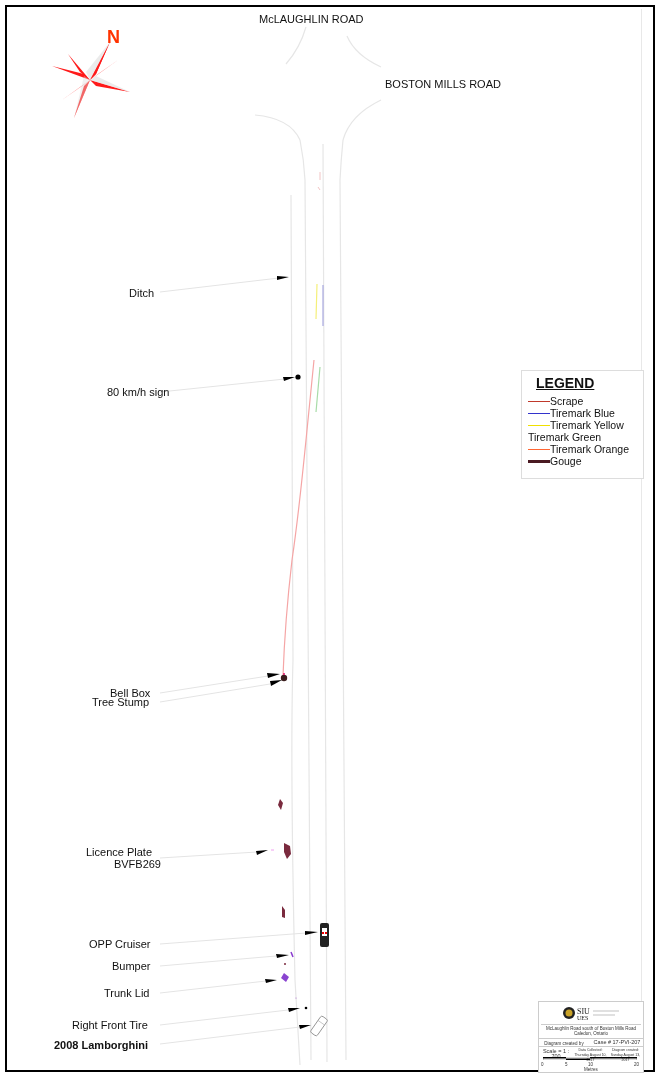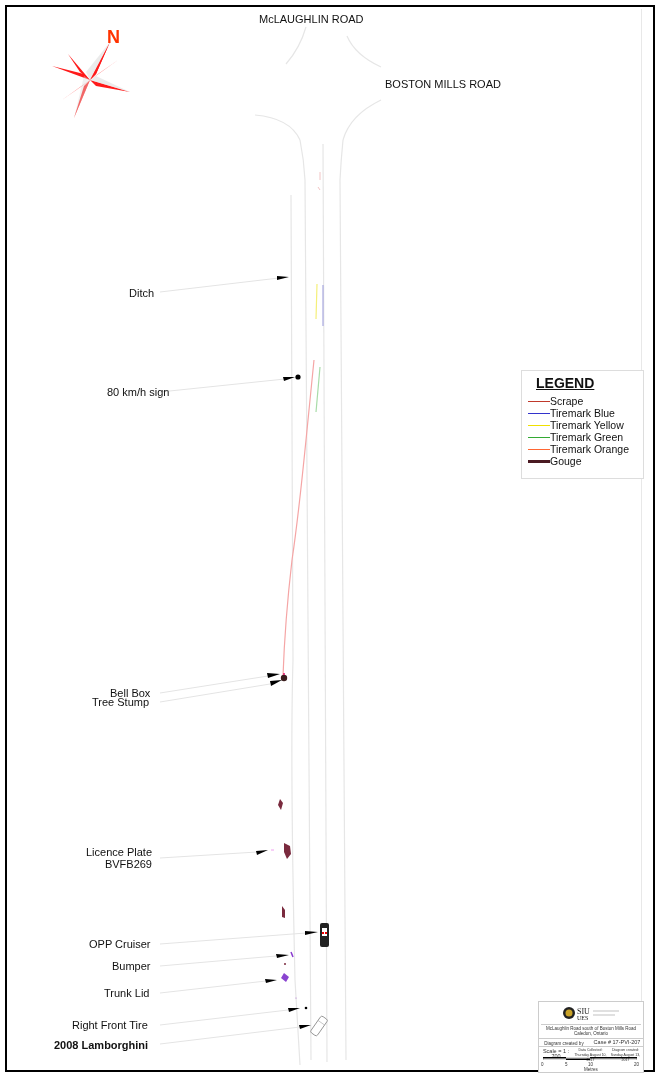--- a/index.html
+++ b/index.html
@@ -119,42 +119,42 @@
 <div class="compass-n">N</div>
 
 <div class="road" style="left:259px;top:13px;">McLAUGHLIN ROAD</div>
 <div class="road" style="left:385px;top:78px;">BOSTON MILLS ROAD</div>
 
 <div class="lbl" style="left:129px;top:287px;">Ditch</div>
 <div class="lbl" style="left:87px;top:386px;margin-left:20px;">80 km/h sign</div>
 <div class="lbl" style="left:110px;top:687px;">Bell Box</div>
 <div class="lbl" style="left:92px;top:696px;">Tree Stump</div>
 <div class="lbl r" style="left:82px;top:846px;width:70px;">Licence Plate</div>
-<div class="lbl r" style="left:82px;top:858px;width:70px;">BVFB269</div>
+<div class="lbl r" style="left:91px;top:858px;width:70px;">BVFB269</div>
 <div class="lbl" style="left:89px;top:938px;">OPP Cruiser</div>
 <div class="lbl" style="left:112px;top:960px;">Bumper</div>
 <div class="lbl" style="left:104px;top:987px;">Trunk Lid</div>
 <div class="lbl" style="left:72px;top:1019px;">Right Front Tire</div>
 <div class="lbl" style="left:54px;top:1039px;font-weight:bold;">2008 Lamborghini</div>
 
 <div class="legend">
   <div class="legend-title">LEGEND</div>
   <div class="legend-item" style="top:24px;">
     <span class="legend-swatch" style="background:#c0392b;"></span>
     <span>Scrape</span>
   </div>
   <div class="legend-item" style="top:36px;">
     <span class="legend-swatch" style="background:#3333cc;"></span>
     <span>Tiremark Blue</span>
   </div>
   <div class="legend-item" style="top:48px;">
     <span class="legend-swatch" style="background:#f0e000;"></span>
     <span>Tiremark Yellow</span>
   </div>
-  <div class="legend-item" style="top:60px;">
+  <div class="legend-item" style="top:60px;flex-direction:column;">
     <span class="legend-swatch" style="background:#33aa33;"></span>
     <span>Tiremark Green</span>
   </div>
   <div class="legend-item" style="top:72px;">
     <span class="legend-swatch" style="background:#ff6633;"></span>
     <span>Tiremark Orange</span>
   </div>
   <div class="legend-item" style="top:84px;">
     <span class="legend-swatch thick" style="background:#4a1a22;"></span>
     <span>Gouge</span>

